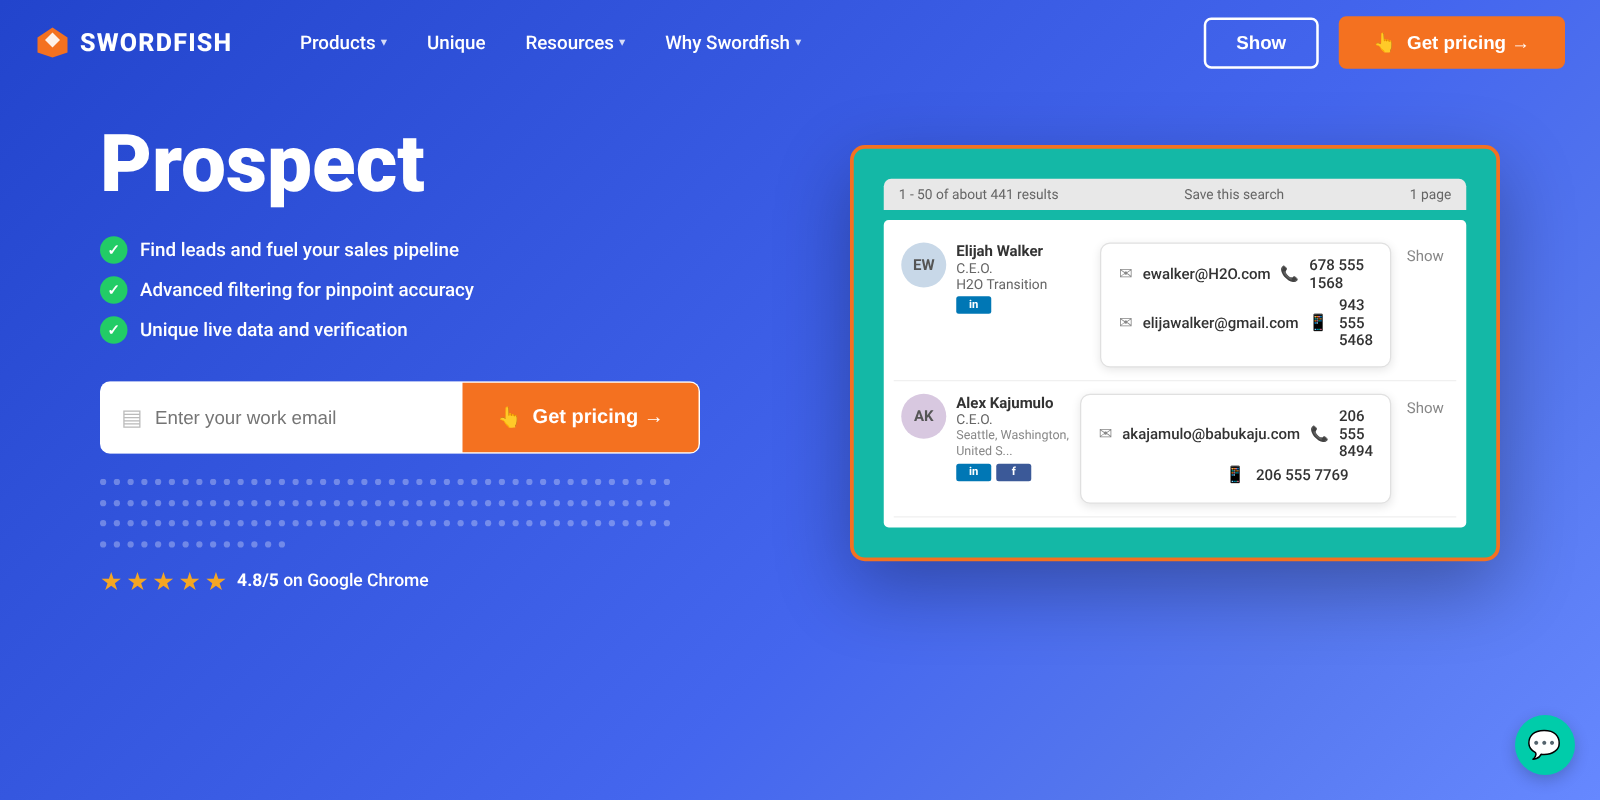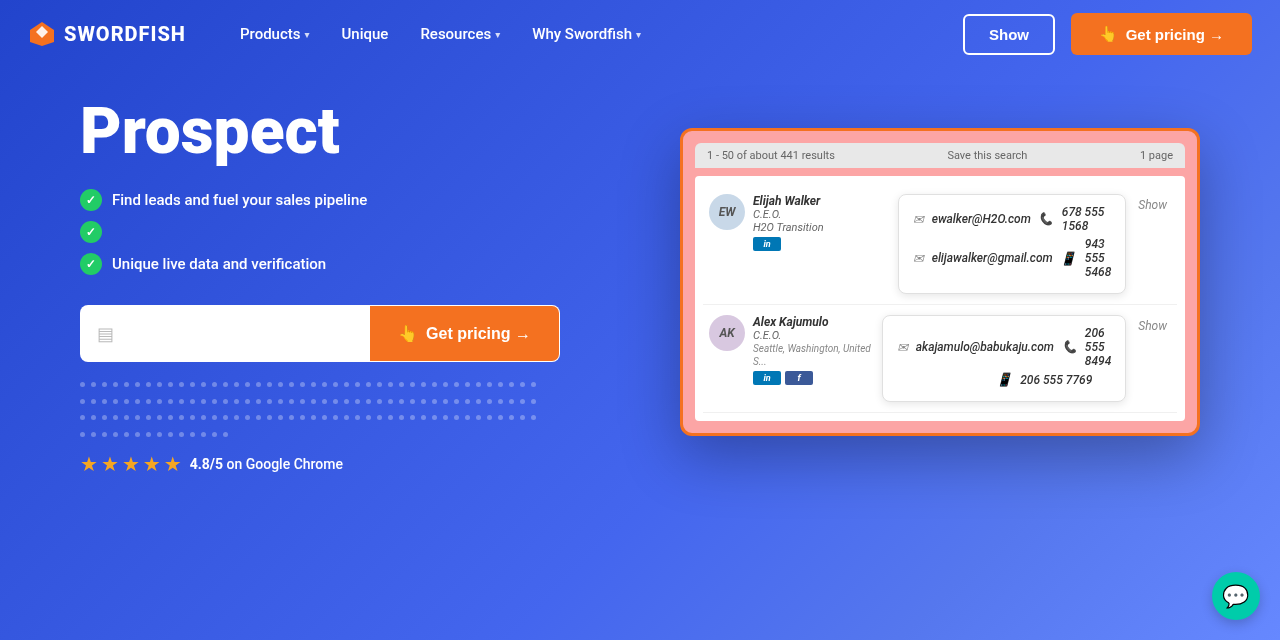--- a/index.html
+++ b/index.html
@@ -220,43 +220,42 @@
     }
     .rating-text strong { font-weight: 700; }
 
     
     .right-col {
       width: 520px;
       flex-shrink: 0;
       padding-top: 0;
     }
     .product-screenshot {
-      background: #fca5a5;
+      background: #14b8a6;
       border-radius: 12px;
       border: 3px solid #f47120;
       overflow: hidden;
       box-shadow: 0 20px 60px rgba(0,0,0,0.3);
-      padding: 12px;
+      padding: 24px;
     }
     .screenshot-header {
       background: #e8e8e8;
       border-radius: 6px 6px 0 0;
       padding: 6px 12px;
       font-size: 11px;
       color: #666;
       display: flex;
       align-items: center;
       justify-content: space-between;
       margin-bottom: 8px;
     }
     .screenshot-body {
       background: #fff;
       border-radius: 4px;
       padding: 8px;
-      font-style: italic;
     }
     .avatar {
       width: 36px;
       height: 36px;
       border-radius: 50%;
       background: #c8d8e8;
       display: flex;
       align-items: center;
       justify-content: center;
       font-size: 12px;
@@ -408,30 +407,32 @@
       <span>Prospect</span><br>
     </h1>
 
     <ul class="features-list">
       <li>
         <span class="check-icon">✓</span>
         <span>Find leads and fuel your sales pipeline</span>
       </li>
       <li>
         <span class="check-icon">✓</span>
+        <span>Advanced filtering for pinpoint accuracy</span>
       </li>
       <li>
         <span class="check-icon">✓</span>
         <span>Unique live data and verification</span>
       </li>
     </ul>
 
     <div class="email-cta">
       <div class="email-input-wrapper">
         <span class="email-icon">▤</span>
+        <input class="email-input" type="email" placeholder="Enter your work email" style="">
       </div>
       <button class="btn-cta-pricing">
         <span>👆</span>
         <span>Get pricing →</span>
       </button>
     </div>
 
     <div class="dots-pattern" id="dots-container">
         <div class="dot"></div>
         <div class="dot"></div>

